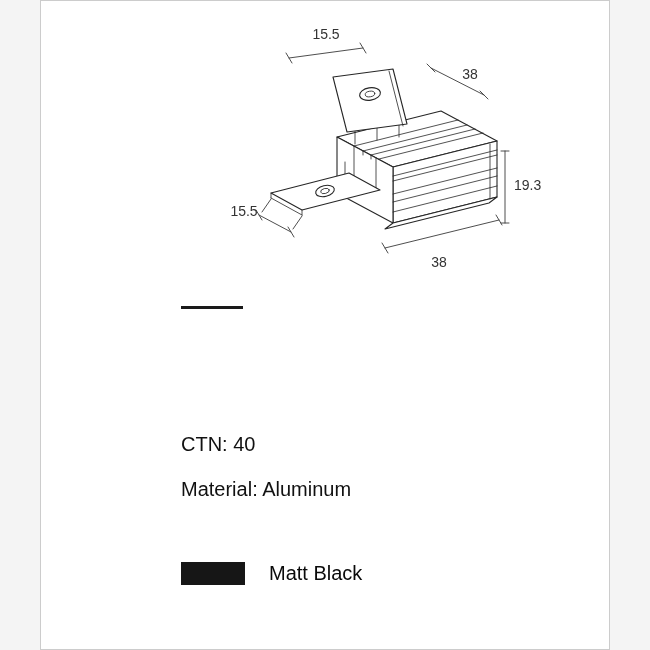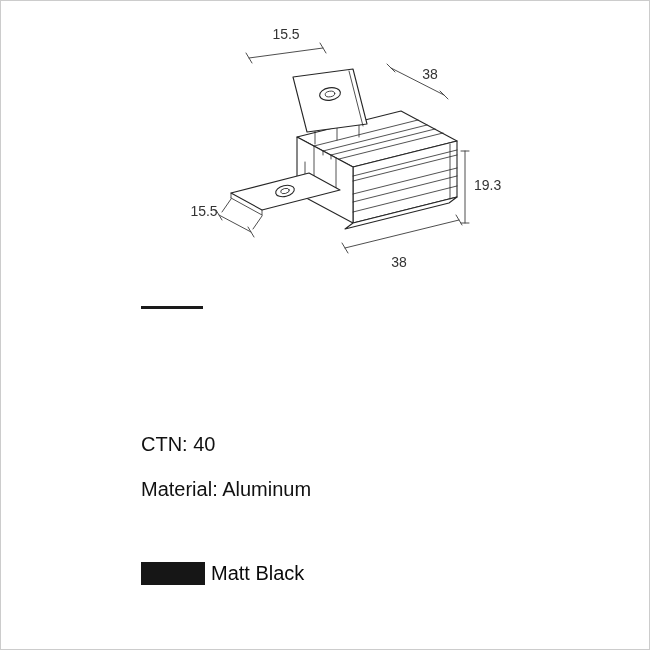--- a/index.html
+++ b/index.html
@@ -1,18 +1,18 @@
 <!DOCTYPE html>
 <html><head>
 <meta charset="utf-8">
 <style>
   html, body { margin: 0; padding: 0; background: #f4f4f4; }
   .page {
     position: relative;
-    width: 650px;
+    width: 570px;
     height: 650px;
     margin: 0 auto;
     background: #ffffff;
     border: 1px solid #cccccc;
     box-sizing: border-box;
     font-family: "Liberation Sans", "DejaVu Sans", sans-serif;
     color: #0a0a0a;
     overflow: hidden;
   }
   .drawing-svg {
@@ -62,21 +62,21 @@
     color: #111111;
   }
   .spec-ctn { top: 432px; }
   .spec-material { top: 477px; }
   .finish-row {
     position: absolute;
     left: 140px;
     top: 561px;
     display: flex;
     align-items: center;
-    gap: 6px;
+    gap: 24px;
   }
   .swatch {
     width: 64px;
     height: 23px;
     background: #161616;
   }
   .finish-label {
     font-size: 20px;
     color: #0a0a0a;
   }

